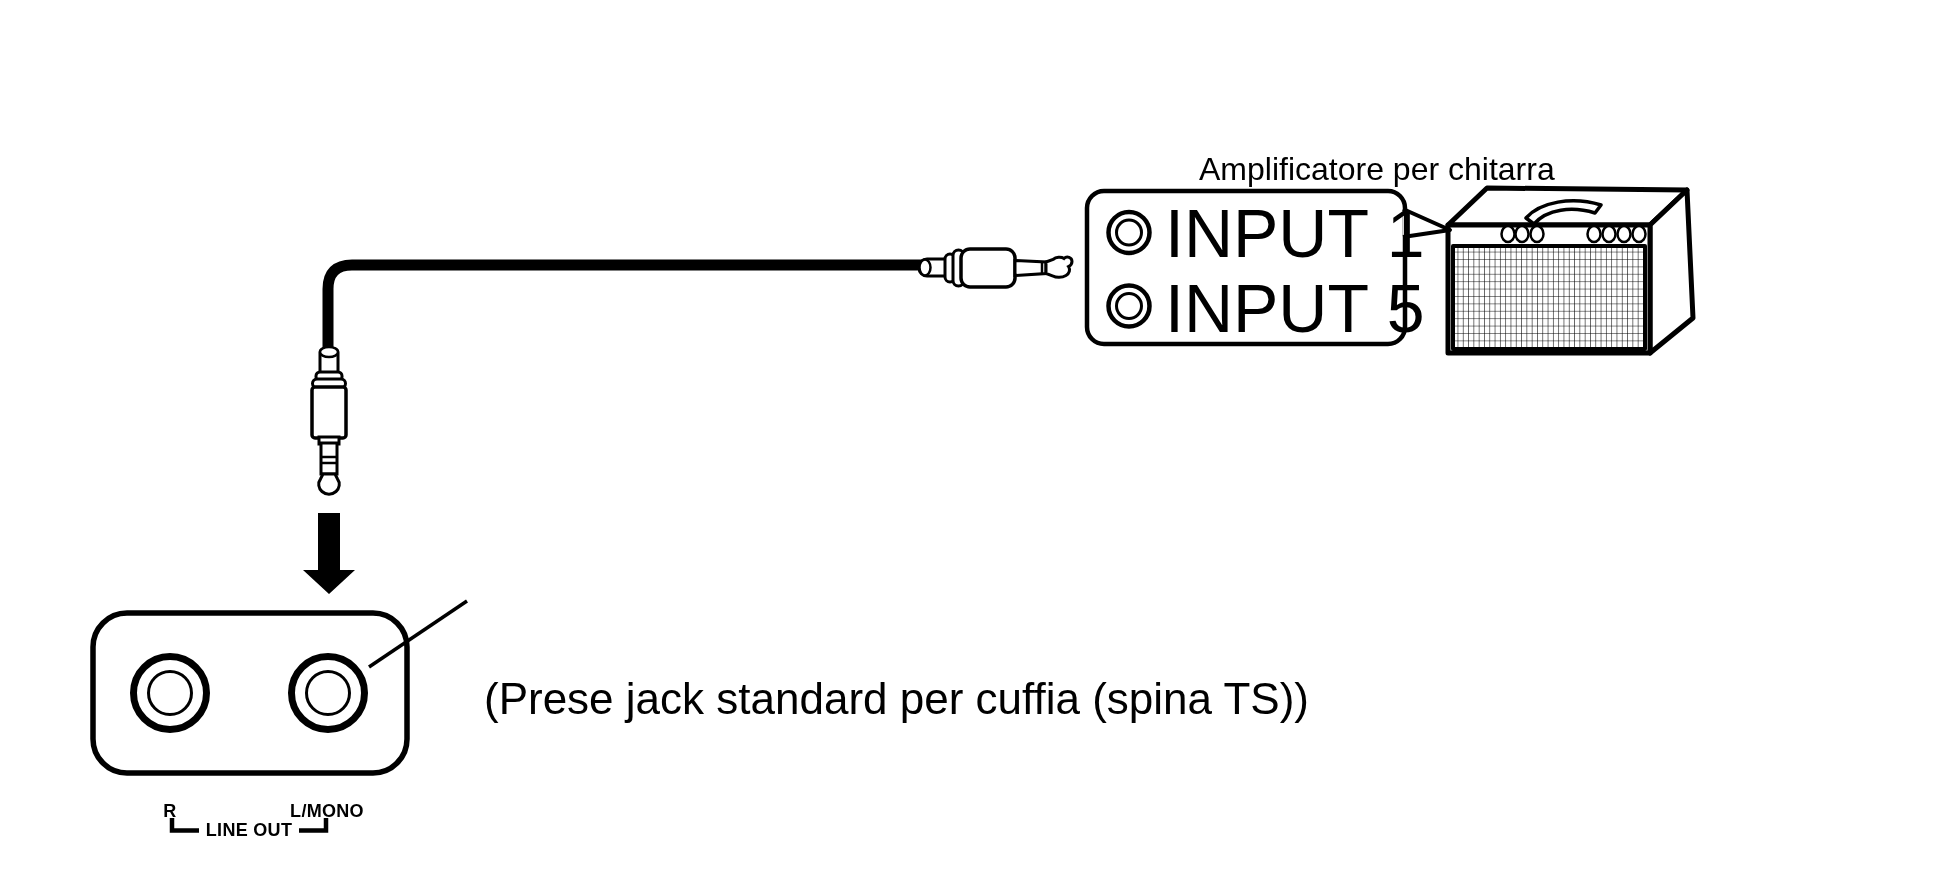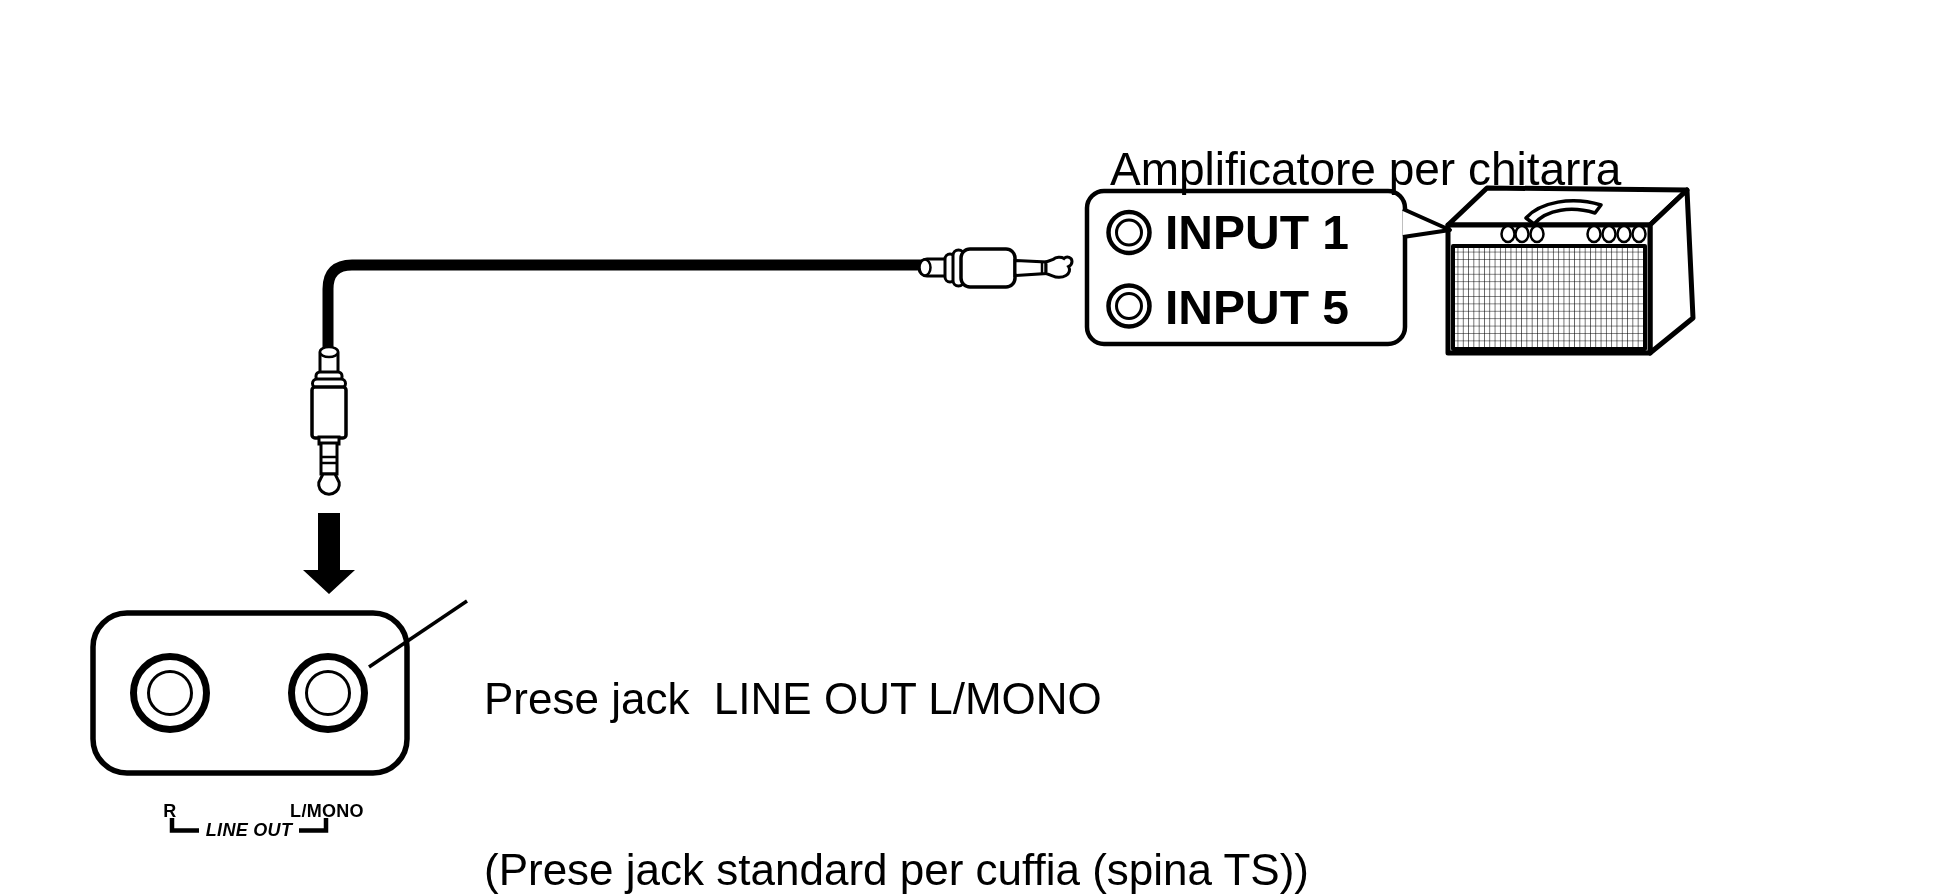--- a/index.html
+++ b/index.html
@@ -6,23 +6,23 @@
   #canvas{
     position:relative;
     width:1938px;height:896px;
     background:#ffffff;
     font-family:"Liberation Sans", sans-serif;
     color:#000;
     overflow:hidden;
   }
   #art{position:absolute;left:0;top:0;width:1938px;height:896px;}
   .txt{position:absolute;white-space:pre;color:#000;}
-  .caption-top{left:1110px;top:32px;font-size:46px;line-height:55px;}
+  .caption-top{left:1199px;top:32px;font-size:32px;line-height:55px;}
   .caption-jack{left:484px;top:556px;font-size:44px;line-height:57px;}
-  .input-label{left:1165px;font-size:48px;line-height:56px;font-weight:bold;}
+  .input-label{left:1165px;font-size:68px;line-height:56px;}
   .panel-label{font-weight:bold;font-size:18px;line-height:17px;text-align:center;letter-spacing:0.3px;}
 </style>
 </head>
 <body>
 
 <div id="canvas">
 
   <svg id="art" viewBox="0 0 1938 896" xmlns="http://www.w3.org/2000/svg">
     <defs>
       <pattern id="mesh" width="5.3" height="7.4" patternUnits="userSpaceOnUse">
@@ -105,21 +105,20 @@
   </svg>
 
   <div class="txt caption-top">
     <div>Amplificatore per chitarra</div>
   </div>
 
   <div class="txt input-label" style="top:205px;">INPUT 1</div>
   <div class="txt input-label" style="top:280px;">INPUT 5</div>
 
   <div class="txt caption-jack">
-    <div>Prese jack  LINE OUT L/MONO</div>
     <div>(Prese jack standard per cuffia (spina TS))</div>
   </div>
 
   <div class="txt panel-label" style="left:150px;top:803px;width:40px;">R</div>
   <div class="txt panel-label" style="left:287px;top:803px;width:80px;">L/MONO</div>
-  <div class="txt panel-label" style="left:204px;top:822px;width:90px;font-style:italic;">LINE OUT</div>
+  <div class="txt panel-label" style="left:204px;top:822px;width:90px;">LINE OUT</div>
 
 </div>
 
 </body></html>

